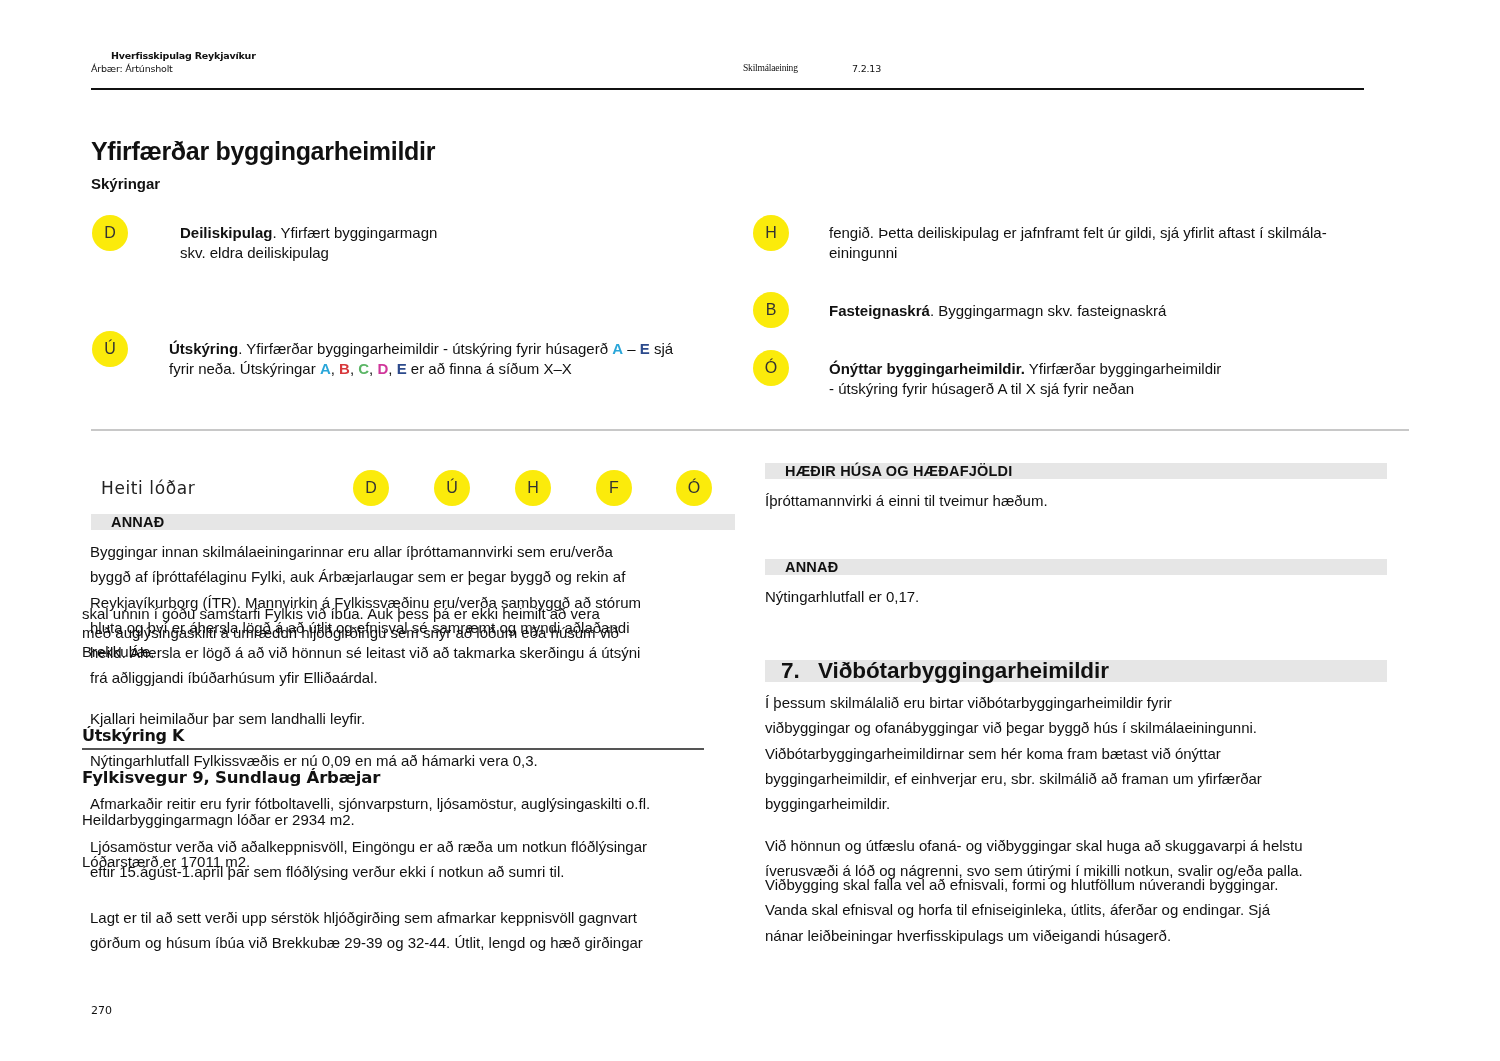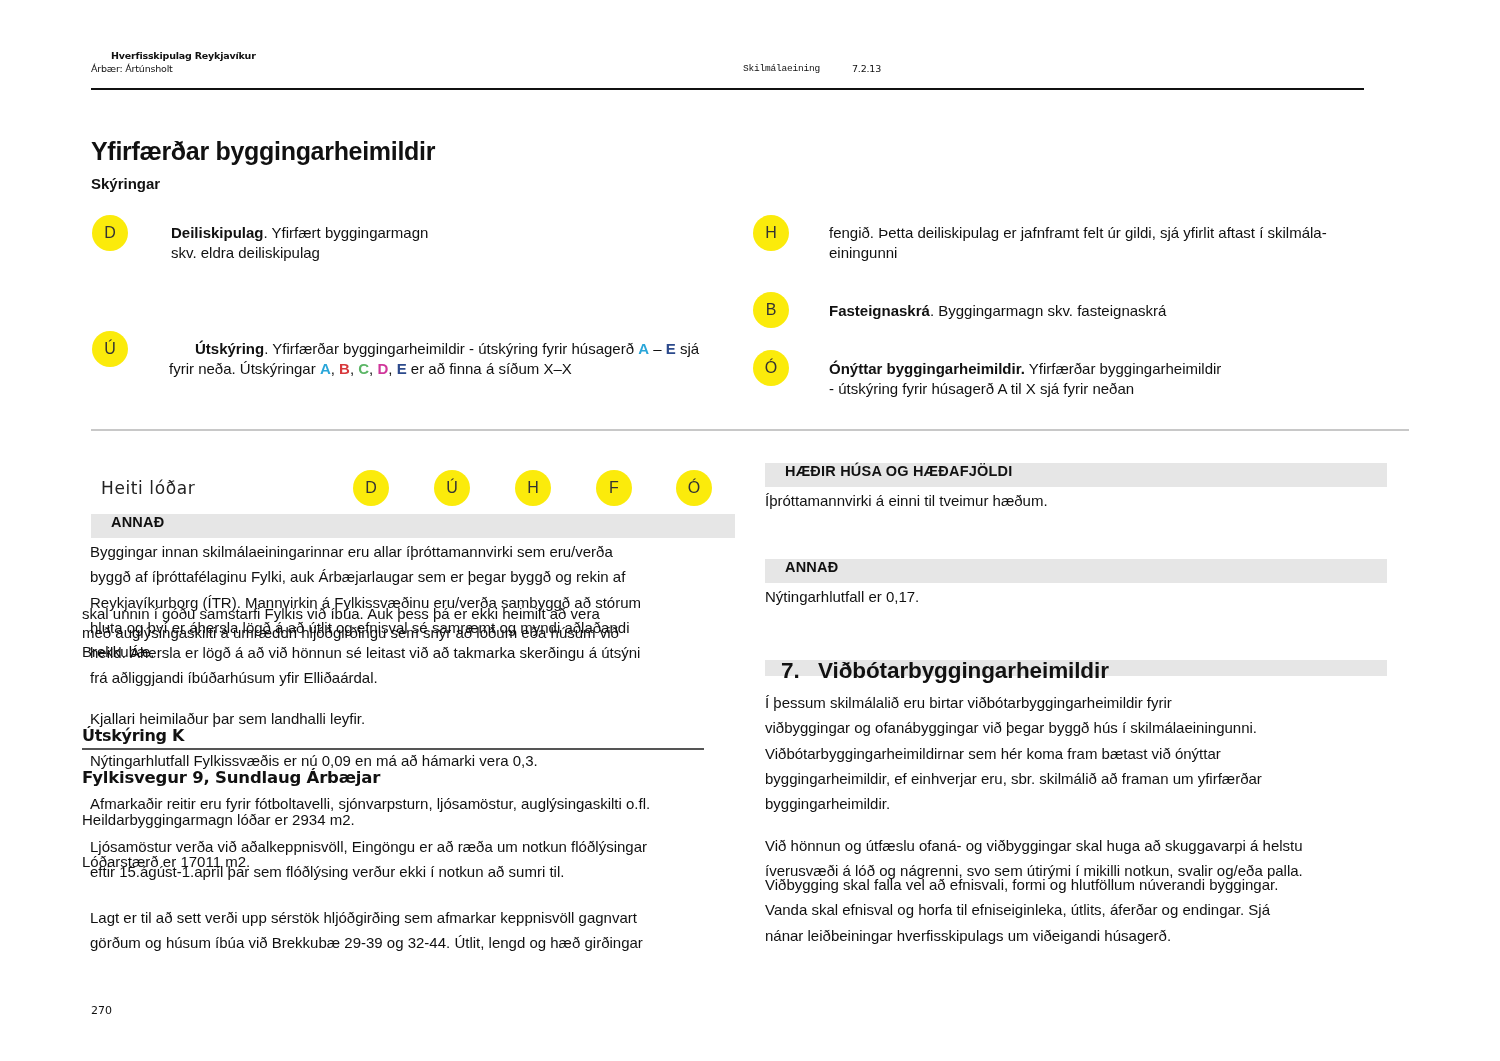--- a/index.html
+++ b/index.html
@@ -1,21 +1,21 @@
 <!DOCTYPE html>
 <html><head>
 <meta charset="utf-8">
 <style>
   html, body { margin: 0; padding: 0; background: #ffffff; }
   body { width: 1500px; height: 1061px; position: relative; overflow: hidden;
          font-family: "Liberation Sans", sans-serif; color: #111; }
   .abs { position: absolute; }
   .hdr-title { left: 91px; top: 50px; font-size: 9.5px; font-weight: bold; font-family: "DejaVu Sans", sans-serif; letter-spacing: -0.2px; margin-left: 20px; }
   .hdr-sub { left: 91px; top: 63px; font-size: 9.5px; font-family: "DejaVu Sans", sans-serif; letter-spacing: -0.2px; }
-  .hdr-mid { left: 743px; top: 63px; font-size: 9.5px; font-family: Liberation Mono, monospace; letter-spacing: -0.2px; }
+  .hdr-mid { left: 743px; top: 63px; font-size: 9.5px; font-family: Liberation Serif, serif; letter-spacing: -0.2px; }
   .hdr-num { left: 852px; top: 63px; font-size: 9.5px; font-family: "DejaVu Sans", sans-serif; letter-spacing: -0.2px; }
   .hdr-rule { left: 91px; top: 88px; width: 1273px; height: 1.5px; background: #111; }
 
   .page-title { left: 91px; top: 137px; font-size: 25px; font-weight: bold; letter-spacing: -0.3px; }
   .subtitle { left: 91px; top: 175px; font-size: 15px; font-weight: bold; }
 
   .badge { width: 36px; height: 36px; border-radius: 50%; background: #fbeb0b;
            display: flex; align-items: center; justify-content: center;
            font-size: 16px; color: #333; }
   .legend-text { font-size: 15px; line-height: 19.5px; }
@@ -23,21 +23,21 @@
   .cA { color: #2aa6d9; font-weight: bold; }
   .cB { color: #d8383b; font-weight: bold; }
   .cC { color: #5ab565; font-weight: bold; }
   .cD { color: #d0379b; font-weight: bold; }
   .cE { color: #2c4a8c; font-weight: bold; }
 
   .mid-rule { left: 91px; top: 429px; width: 1318px; height: 2px; background: #c8c8c8; }
 
   .heiti { left: 101px; top: 478px; font-size: 17px; font-family: "DejaVu Sans", sans-serif; letter-spacing: 0.6px; color: #222; }
 
-  .bar { background: #e6e6e6; height: 24px; }
+  .bar { background: #e6e6e6; height: 16px; }
   .bar-label { font-size: 14.5px; font-weight: bold; line-height: 16px; padding-left: 20px; letter-spacing: 0.2px; }
 
   .body-text { font-size: 15px; color: #111; white-space: nowrap; }
   .ls25 { line-height: 25.3px; }
   .ls19 { line-height: 19px; }
 
   .callout-head { font-family: "DejaVu Sans", sans-serif; font-weight: bold; font-size: 16px; color: #111; letter-spacing: -0.3px; }
   .callout-rule { left: 82px; top: 748px; width: 622px; height: 1.5px; background: #555; }
   .callout-sub { font-family: "DejaVu Sans", sans-serif; font-weight: bold; font-size: 16.5px; color: #111; letter-spacing: -0.2px; }
 
@@ -52,28 +52,28 @@
 <div class="abs hdr-title">Hverfisskipulag Reykjavíkur</div>
 <div class="abs hdr-sub">Árbær: Ártúnsholt</div>
 <div class="abs hdr-mid">Skilmálaeining</div>
 <div class="abs hdr-num">7.2.13</div>
 <div class="abs hdr-rule"></div>
 
 <div class="abs page-title">Yfirfærðar byggingarheimildir</div>
 <div class="abs subtitle">Skýringar</div>
 
 <div class="abs badge" style="left:92px; top:215px;">D</div>
-<div class="abs legend-text" style="left:171px; top:223px;">
+<div class="abs legend-text" style="left:180px; top:223px;">
   <div><b>Deiliskipulag</b><span>. Yfirfært byggingarmagn</span></div>
   <div>skv. eldra deiliskipulag</div>
 </div>
 
 <div class="abs badge" style="left:92px; top:331px;">Ú</div>
 <div class="abs legend-text" style="left:169px; top:339px;">
-  <div style="white-space:nowrap;margin-left:26px;"><b>Útskýring</b><span>. Yfirfærðar byggingarheimildir - útskýring fyrir húsagerð </span><span class="cA">A</span><span> – </span><span class="cE">E</span><span> sjá</span></div>
+  <div style="white-space:nowrap;"><b>Útskýring</b><span>. Yfirfærðar byggingarheimildir - útskýring fyrir húsagerð </span><span class="cA">A</span><span> – </span><span class="cE">E</span><span> sjá</span></div>
   <div style="white-space:nowrap;"><span>fyrir neða. Útskýringar </span><span class="cA">A</span><span>, </span><span class="cB">B</span><span>, </span><span class="cC">C</span><span>, </span><span class="cD">D</span><span>, </span><span class="cE">E</span><span> er að finna á síðum X–X</span></div>
 </div>
 
 <div class="abs badge" style="left:753px; top:215px;">H</div>
 <div class="abs legend-text" style="left:829px; top:223px; white-space:nowrap;">
   <div>fengið. Þetta deiliskipulag er jafnframt felt úr gildi, sjá yfirlit aftast í skilmála-</div>
   <div>einingunni</div>
 </div>
 
 <div class="abs badge" style="left:753px; top:292px;">B</div>
@@ -138,21 +138,21 @@
 <div class="abs bar" style="left:765px; top:463px; width:622px;">
   <div class="bar-label">HÆÐIR HÚSA OG HÆÐAFJÖLDI</div>
 </div>
 <div class="abs body-text" style="left:765px; top:492px;">Íþróttamannvirki á einni til tveimur hæðum.</div>
 
 <div class="abs bar" style="left:765px; top:559px; width:622px;">
   <div class="bar-label">ANNAÐ</div>
 </div>
 <div class="abs body-text" style="left:765px; top:588px;">Nýtingarhlutfall er 0,17.</div>
 
-<div class="abs sec7" style="left:765px; top:660px; width:622px; height:16px;">
+<div class="abs sec7" style="left:765px; top:660px; width:622px; height:22px;">
   <div class="sec7-label" style="white-space:pre;">7.   Viðbótarbyggingarheimildir</div>
 </div>
 
 <div class="abs body-text ls25" style="left:765px; top:690px;">
   <div>Í þessum skilmálalið eru birtar viðbótarbyggingarheimildir fyrir</div>
   <div>viðbyggingar og ofanábyggingar við þegar byggð hús í skilmálaeiningunni.</div>
   <div>Viðbótarbyggingarheimildirnar sem hér koma fram bætast við ónýttar</div>
   <div>byggingarheimildir, ef einhverjar eru, sbr. skilmálið að framan um yfirfærðar</div>
   <div>byggingarheimildir.</div>
 </div>

